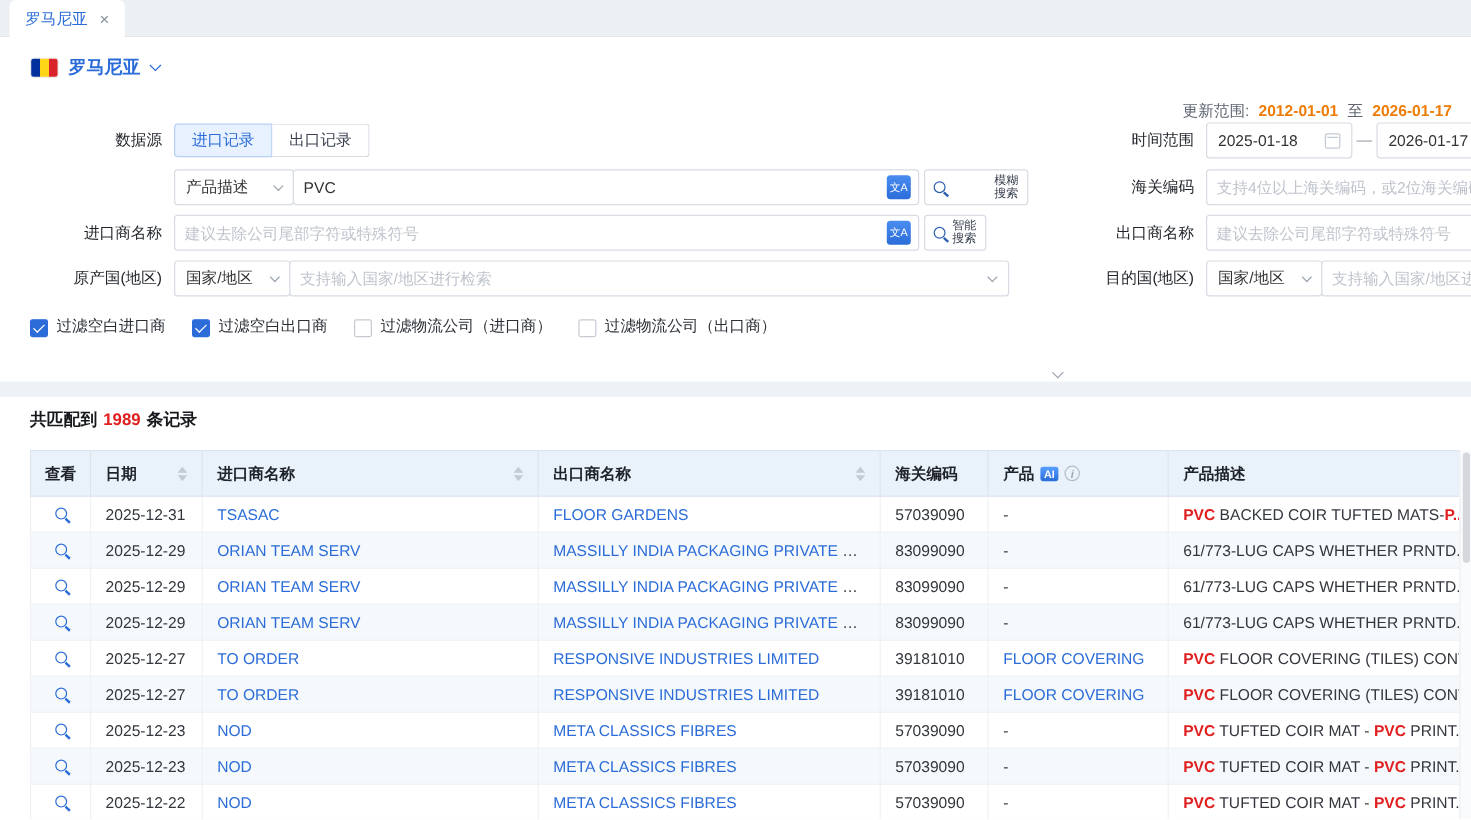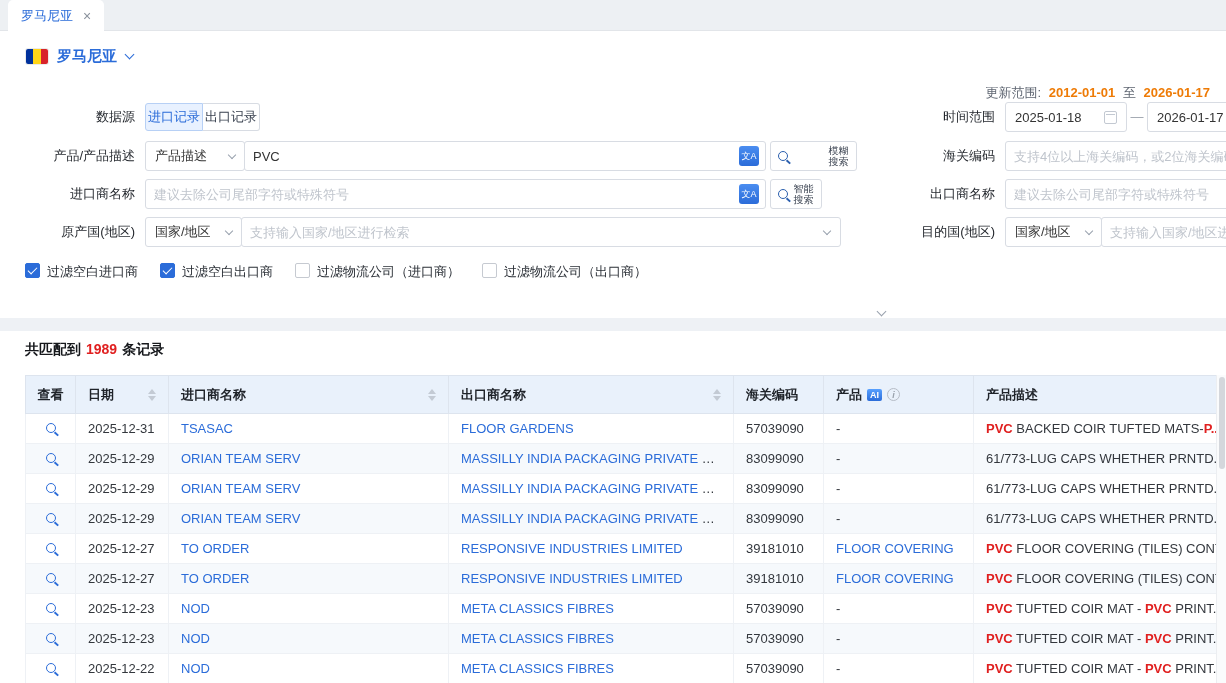--- a/index.html
+++ b/index.html
@@ -30,21 +30,21 @@
 
   
   .filter-panel { position:absolute; top:81px; left:0; width:100%; height:237px; background:#fff; }
   .update-range { position:absolute; top:3px; right:12px; font-size:13px; color:#5f6672; white-space:nowrap; }
   .update-range .ur-date { color:#ee7b06; font-weight:bold; margin:0 4px; }
 
   .flabel { position:absolute; width:135px; text-align:right; line-height:30px; font-size:13px; color:#1f2329; white-space:nowrap; }
   .flabel-r { position:absolute; left:872px; width:123px; text-align:right; line-height:30px; font-size:13px; color:#1f2329; white-space:nowrap; }
 
   .seg { position:absolute; display:flex; }
-  .seg-btn { height:28px; padding:0 2px; font-size:13px; border:1px solid #d8dce3; background:#fff; color:#3a4250; cursor:pointer; font-family:inherit; }
+  .seg-btn { height:28px; padding:0 14px; font-size:13px; border:1px solid #d8dce3; background:#fff; color:#3a4250; cursor:pointer; font-family:inherit; }
   .seg-btn:first-child { border-radius:3px 0 0 3px; }
   .seg-btn:last-child { border-radius:0 3px 3px 0; border-left:none; }
   .seg-btn.active { background:#e8f1ff; color:#2b6cd9; border-color:#b7d0f5; }
 
   .ctl { position:absolute; height:30px; border:1px solid #d8dce3; border-radius:3px; background:#fff;
          display:flex; align-items:center; font-size:13px; color:#333; overflow:hidden; }
   .ctl .tfield { border:none; outline:none; flex:1 1 auto; min-width:0; font-size:13px; padding:0 8px; background:transparent; color:#333; font-family:inherit; }
   .ctl .tfield::placeholder { color:#bfc4cc; }
   .sel { justify-content:space-between; padding:0 9px; cursor:pointer; }
   .sel .chev { margin-left:8px; }
@@ -58,21 +58,21 @@
   .mag::after { content:""; position:absolute; width:5px; height:1.6px; background:#2b5fae; bottom:-3px; right:-4px; transform:rotate(42deg); }
   .mag.tbl { border-color:#2b6cd9; }
   .mag.tbl::after { background:#2b6cd9; }
 
   .cal-icon { width:13px; height:13px; border:1.4px solid #c3c9d2; border-radius:2px; position:relative; margin:0 9px 0 auto; flex:none; }
   .cal-icon::before { content:""; position:absolute; top:2px; left:1px; right:1px; height:1.4px; background:#c3c9d2; }
   .date-val { padding-left:9px; color:#333; white-space:nowrap; }
   .range-dash { position:absolute; width:14px; text-align:center; line-height:30px; color:#9aa1ab; font-size:13px; }
 
   .cb-row { position:absolute; top:182px; left:25px; display:flex; gap:22px; align-items:center; }
-  .cb-item { display:flex; align-items:flex-start; gap:7px; font-size:13px; color:#2a2f36; cursor:pointer; white-space:nowrap; }
+  .cb-item { display:flex; align-items:flex-end; gap:7px; font-size:13px; color:#2a2f36; cursor:pointer; white-space:nowrap; }
   .cb { width:15px; height:15px; border:1px solid #c6cad1; border-radius:2px; background:#fff; position:relative; flex:none; }
   .cb.checked { background:#2b6cd9; border-color:#2b6cd9; }
   .cb.checked::after { content:""; position:absolute; left:4px; top:1px; width:4px; height:8px;
                        border-right:1.8px solid #fff; border-bottom:1.8px solid #fff; transform:rotate(45deg); }
 
   .collapse-ctl { position:absolute; top:220px; left:866px; width:30px; height:16px; text-align:center; cursor:pointer; }
 
   .band { position:absolute; top:318px; left:0; width:100%; height:13px; background:#eef1f5; }
 
   
@@ -139,21 +139,20 @@
     <div class="ctl" style="left:1005px; top:21px; width:122px;">
       <span class="date-val">2025-01-18</span>
       <span class="cal-icon"></span>
     </div>
     <div class="range-dash" style="left:1130px; top:21px;">—</div>
     <div class="ctl" style="left:1147px; top:21px; width:122px;">
       <span class="date-val">2026-01-17</span>
 
     </div>
 
-    <div class="flabel" style="top:60px;">产品/产品描述</div>
     <div class="ctl sel" style="left:145px; top:60px; width:100px;">
       <span>产品描述</span>
       <span class="chev small"></span>
     </div>
     <div class="ctl" style="left:244px; top:60px; width:522px;">
       <input class="tfield" type="text" value="PVC" style="">
       <span class="trans-icon">文A</span>
     </div>
     <button class="search-btn" style="left:770px; top:60px;gap:40px;">
       <span class="mag"></span>

